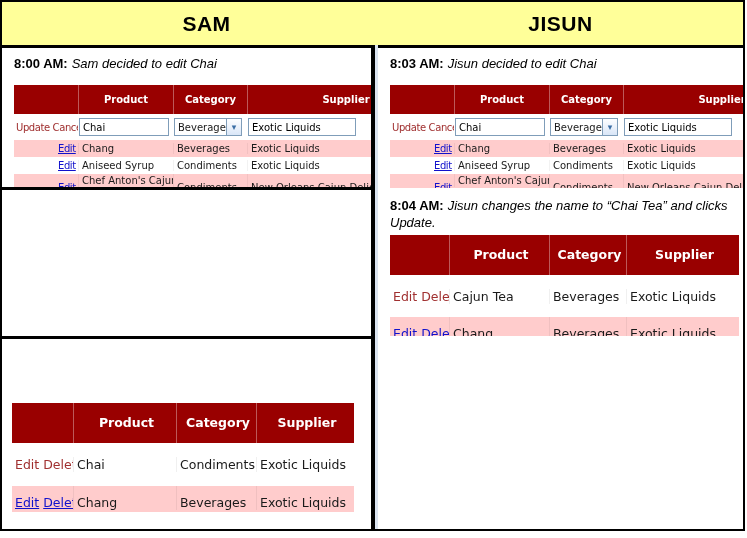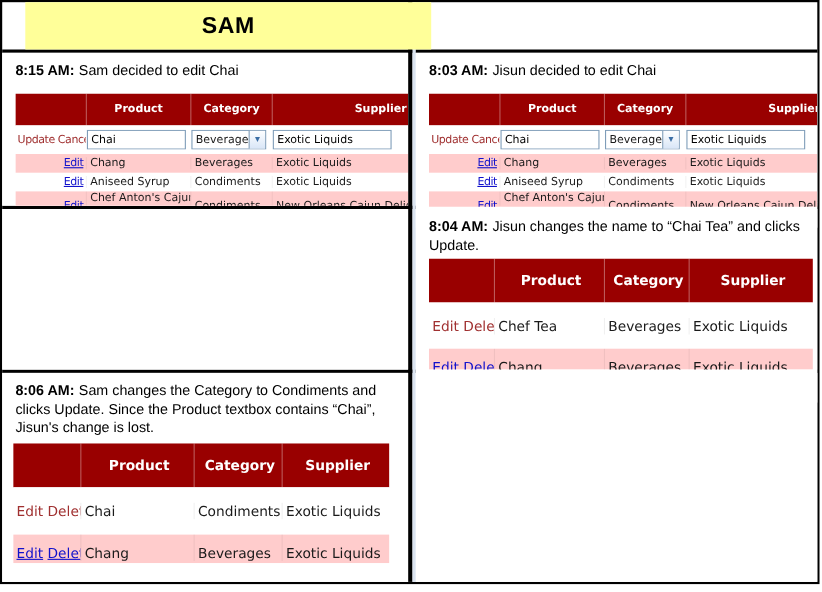--- a/index.html
+++ b/index.html
@@ -12,21 +12,21 @@
   .hline { position:absolute; left:0; right:0; height:3px; background:#000; }
   .vdivider { position:absolute; top:0; bottom:0; left:369px; width:4px; background:#000; }
   .vstripe { position:absolute; top:0; bottom:0; left:373px; width:3px; background:#dbe4f0; }
 
   .cell { position:absolute; background:#fff; overflow:hidden; }
   .panel-hdr { display:flex; align-items:center; justify-content:center;
                background:#ffff99; font-weight:bold; font-size:21px; color:#000; letter-spacing:.5px; }
 
   .cap { margin:7px 6px 0 12px; font-size:13px; line-height:17px; color:#000; }
   .cap b { font-weight:bold; }
-  .cap .t { margin-left:4px; }
+  .cap .t { margin-left:4px;font-style:italic; }
 
   
   .gv { position:absolute; overflow:hidden; background:#fff; }
   .gv-in { position:relative; }
   .gv-r { display:flex; }
   .gv-r > div { flex:none; overflow:hidden; white-space:nowrap; }
   .ghead { background:#990000; color:#fff; font-weight:bold; }
   .ghead > div { text-align:center; border-left:1px solid rgba(255,255,255,.35); }
   .ghead > div:first-child { border-left:none; }
   .pink { background:#ffcccc; }
@@ -84,27 +84,30 @@
 <body>
 
 <div class="figure">
 
   <div class="hline" style="top:43px;"></div>
   <div class="hline" style="top:185px;"></div>
   <div class="hline" style="top:334px;"></div>
   <div class="vdivider"></div>
   <div class="vstripe"></div>
 
-  <div class="cell panel-hdr" style="left:0;top:0;width:369px;height:43px;margin-left:21px;">
+  <div class="cell panel-hdr" style="left:0;top:0;width:409px;height:43px;">
     <span>SAM</span>
+  </div>
+  <div class="cell panel-hdr" style="left:376px;top:0;right:0;height:43px;">
+    <span>JISUN</span>
   </div>
 
   <div class="cell" style="left:0;top:46px;width:369px;height:139px;">
     <div class="cap">
-      <b>8:15 AM:</b><span class="t">Sam decided to edit Chai</span>
+      <b>8:00 AM:</b><span class="t">Sam decided to edit Chai</span>
     </div>
     <div class="gv gvs" style="left:12px;top:37px;">
       <div class="gv-in">
         <div class="gv-r ghead">
           <div class="c1"></div>
           <div class="c2">Product</div>
           <div class="c3">Category</div>
           <div class="c4">Supplier</div>
         </div>
         <div class="gv-r erow">
@@ -221,41 +224,38 @@
           <div class="c1"></div>
           <div class="c2">Product</div>
           <div class="c3">Category</div>
           <div class="c4">Supplier</div>
         </div>
         <div class="gv-r r1">
           <div class="c1 acts">
             <a class="rlink">Edit</a>
             <a class="rlink">Delete</a>
           </div>
-          <div class="c2">Chef Tea</div>
+          <div class="c2">Cajun Tea</div>
           <div class="c3">Beverages</div>
           <div class="c4">Exotic Liquids</div>
         </div>
         <div class="gv-r r2 pink">
           <div class="c1 acts">
             <a class="blink">Edit</a>
             <a class="blink">Delete</a>
           </div>
           <div class="c2">Chang</div>
           <div class="c3">Beverages</div>
           <div class="c4">Exotic Liquids</div>
         </div>
       </div>
     </div>
   </div>
 
   <div class="cell" style="left:0;top:337px;width:369px;bottom:0;">
-    <div class="cap">
-      <b>8:06 AM:</b><span class="t">Sam changes the Category to Condiments and clicks Update. Since the Product textbox contains “Chai”, Jisun's change is lost.</span>
-    </div>
     <div class="gv gvl gvl6" style="left:10px;top:64px;">
       <div class="gv-in">
         <div class="gv-r ghead">
           <div class="c1"></div>
           <div class="c2">Product</div>
           <div class="c3">Category</div>
           <div class="c4">Supplier</div>
         </div>
         <div class="gv-r r1">
           <div class="c1 acts">

